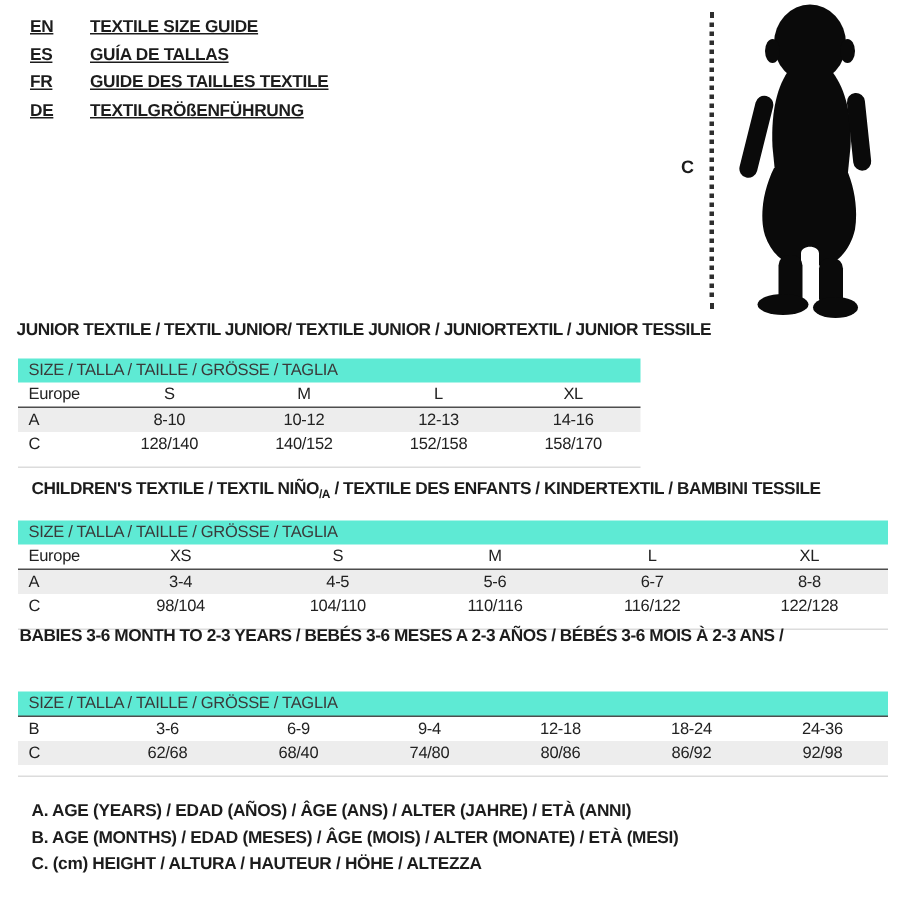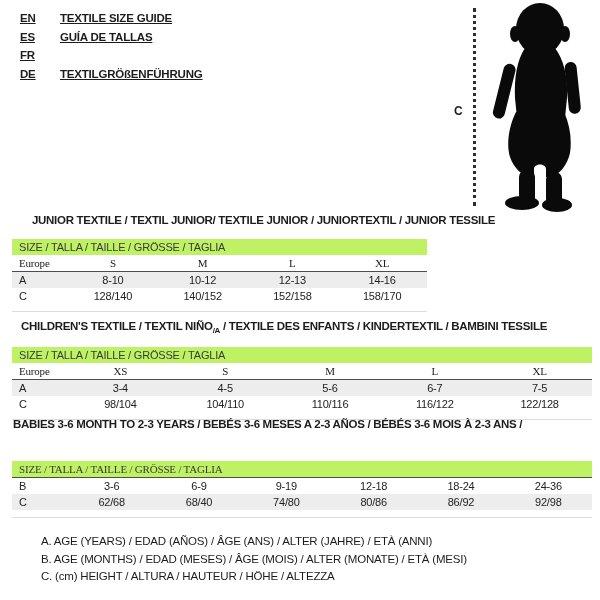--- a/index.html
+++ b/index.html
@@ -21,49 +21,50 @@
   .dash-line{left:473px;top:8px;height:198px;width:0;border-left:3px dotted #2e2e2e;}
   .c-label{left:454px;top:104px;font-weight:bold;font-size:12px;}
   .baby{left:485px;top:2px;}
 
   
   .sec-title{font-weight:bold;font-size:11.5px;letter-spacing:-0.3px;white-space:nowrap;}
   .sec-title sub{font-size:8px;}
 
   
   .stable{box-sizing:border-box;}
-  .band{height:16px;line-height:16px;background:#bef264;
+  .band{height:16px;line-height:16px;background:#5eead4;
     padding-left:7px;font-size:11px;color:#3a3a3a;letter-spacing:-0.2px;}
   .trow{display:flex;height:16px;line-height:16.5px;font-size:11px;
     letter-spacing:-0.2px;color:#222;}
   .trow .lbl{flex:0 0 56px;width:56px;padding-left:7px;box-sizing:border-box;text-align:left;}
   .trow .cell{flex:1;text-align:center;}
-  .rule-dark{border-bottom:1px solid #4d4d4d;font-family:Liberation Serif, serif;}
+  .rule-dark{border-bottom:1px solid #4d4d4d;}
   .zebra{background:#ededed;}
   .t-bottom{height:0;border-top:1px solid #dcdcdc;margin-top:7px;}
 
   
   .notes{left:21px;top:533px;}
-  .note{height:17.5px;line-height:17.5px;font-weight:normal;font-size:11.5px;
-    letter-spacing:-0.2px;white-space:nowrap;margin-left:20px;}
+  .note{height:17.5px;line-height:17.5px;font-weight:bold;font-size:11.5px;
+    letter-spacing:-0.2px;white-space:nowrap;}
 </style>
 </head>
 <body>
 
 <div class="abs lang">
   <div class="lang-row">
     <span class="lang-code">EN</span>
     <span class="lang-label">TEXTILE SIZE GUIDE</span>
   </div>
   <div class="lang-row">
     <span class="lang-code">ES</span>
     <span class="lang-label">GUÍA DE TALLAS</span>
   </div>
   <div class="lang-row">
     <span class="lang-code">FR</span>
+    <span class="lang-label">GUIDE DES TAILLES TEXTILE</span>
   </div>
   <div class="lang-row">
     <span class="lang-code">DE</span>
     <span class="lang-label">TEXTILGRÖßENFÜHRUNG</span>
   </div>
 </div>
 
 <div class="abs dash-line"></div>
 <div class="abs c-label">C</div>
 <svg class="abs baby" width="112" height="212" viewBox="0 0 112 212" fill="#0a0a0a" xmlns="http://www.w3.org/2000/svg">
@@ -73,21 +74,21 @@
   <path d="M40,46 L70,46 C79,58 83,76 82,96 L80,116 L32,116 L30,96 C29,76 32,58 40,46 Z"></path>
   <rect x="20" y="62" width="12" height="56" rx="6" transform="rotate(14 26 62)"></rect>
   <rect x="79" y="60" width="12" height="52" rx="6" transform="rotate(-6 85 60)"></rect>
   <path d="M31,110 C24,124 21,142 25,155 C29,167 38,174 46,175 L49,175 L49,167 C49,161 61,161 61,167 L61,175 L65,175 C74,173 82,164 85,151 C87,138 85,123 79,110 Z"></path>
   <rect x="34" y="168" width="16" height="36" rx="7"></rect>
   <rect x="61" y="170" width="16" height="34" rx="7"></rect>
   <ellipse cx="37" cy="201" rx="17" ry="7"></ellipse>
   <ellipse cx="72" cy="203" rx="15" ry="7"></ellipse>
 </svg>
 
-<div class="abs sec-title" style="left:32px;top:214px;">JUNIOR TEXTILE / TEXTIL JUNIOR/ TEXTILE JUNIOR / JUNIORTEXTIL / JUNIOR TESSILE</div>
+<div class="abs sec-title" style="left:11px;top:214px;">JUNIOR TEXTILE / TEXTIL JUNIOR/ TEXTILE JUNIOR / JUNIORTEXTIL / JUNIOR TESSILE</div>
 <div class="abs stable" style="left:12px;top:239px;width:415px;">
   <div class="band">SIZE / TALLA / TAILLE / GRÖSSE / TAGLIA</div>
   <div class="trow rule-dark">
     <div class="lbl">Europe</div>
     <div class="cell">S</div>
     <div class="cell">M</div>
     <div class="cell">L</div>
     <div class="cell">XL</div>
   </div>
   <div class="trow zebra">
@@ -117,21 +118,21 @@
     <div class="cell">M</div>
     <div class="cell">L</div>
     <div class="cell">XL</div>
   </div>
   <div class="trow zebra">
     <div class="lbl">A</div>
     <div class="cell">3-4</div>
     <div class="cell">4-5</div>
     <div class="cell">5-6</div>
     <div class="cell">6-7</div>
-    <div class="cell">7-5</div>
+    <div class="cell">8-8</div>
   </div>
   <div class="trow">
     <div class="lbl">C</div>
     <div class="cell">98/104</div>
     <div class="cell">104/110</div>
     <div class="cell">110/116</div>
     <div class="cell">116/122</div>
     <div class="cell">122/128</div>
   </div>
   <div class="t-bottom"></div>
@@ -139,21 +140,21 @@
 
 <div class="abs" style="left:13px;top:418px;">
   <div class="sec-title">BABIES 3-6 MONTH TO 2-3 YEARS / BEBÉS 3-6 MESES A 2-3 AÑOS / BÉBÉS 3-6 MOIS À 2-3 ANS /</div>
 </div>
 <div class="abs stable" style="left:12px;top:461px;width:580px;">
   <div class="band rule-dark">SIZE / TALLA / TAILLE / GRÖSSE / TAGLIA</div>
   <div class="trow">
     <div class="lbl">B</div>
     <div class="cell">3-6</div>
     <div class="cell">6-9</div>
-    <div class="cell">9-19</div>
+    <div class="cell">9-4</div>
     <div class="cell">12-18</div>
     <div class="cell">18-24</div>
     <div class="cell">24-36</div>
   </div>
   <div class="trow zebra">
     <div class="lbl">C</div>
     <div class="cell">62/68</div>
     <div class="cell">68/40</div>
     <div class="cell">74/80</div>
     <div class="cell">80/86</div>

